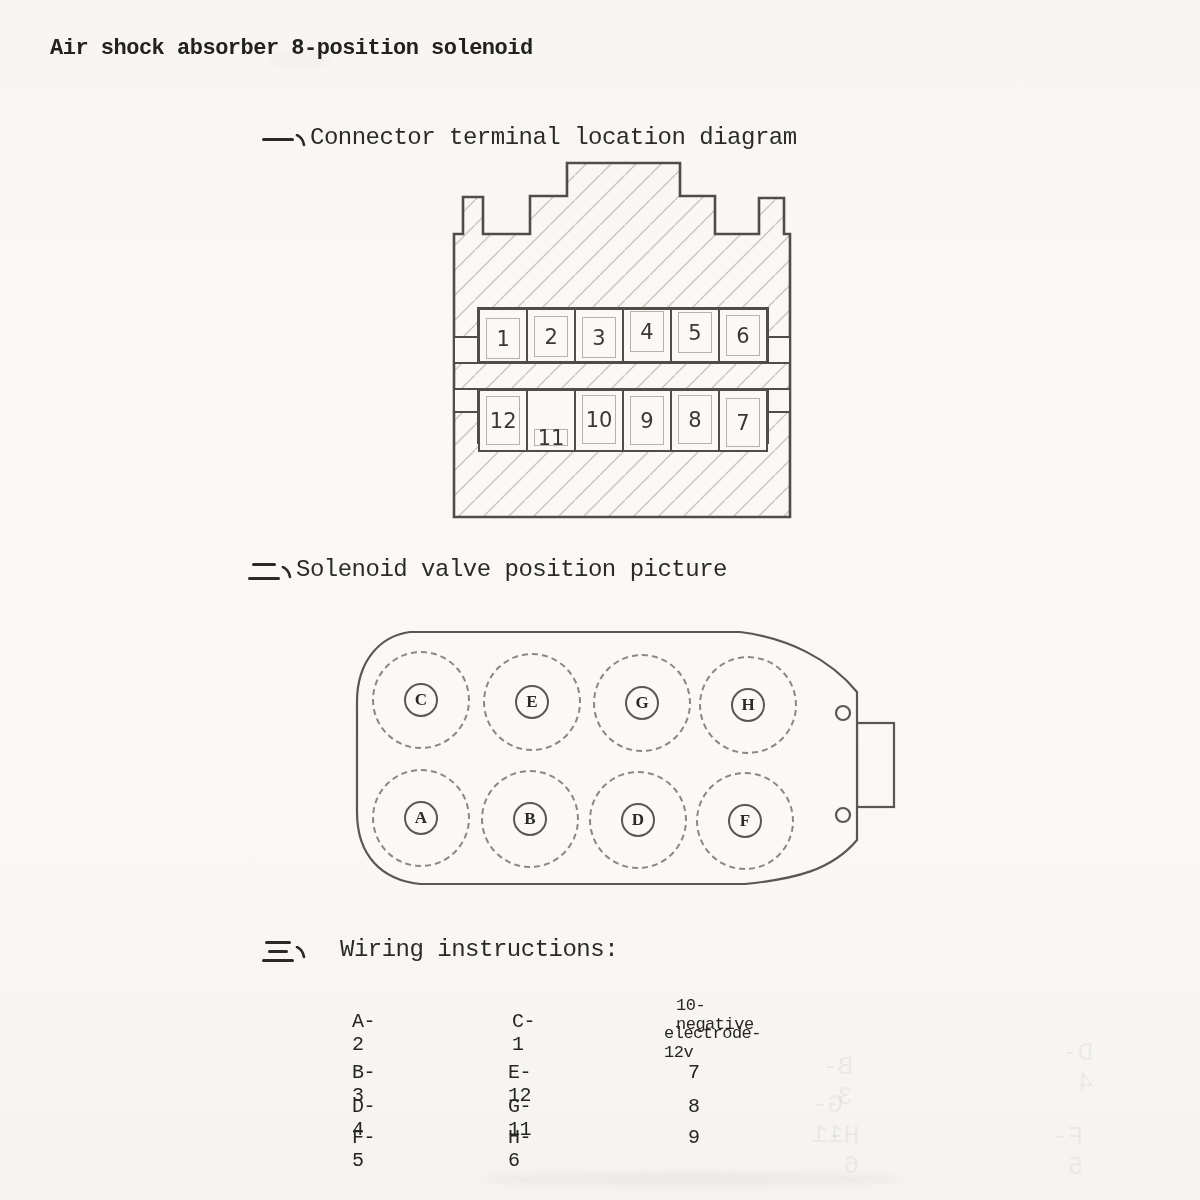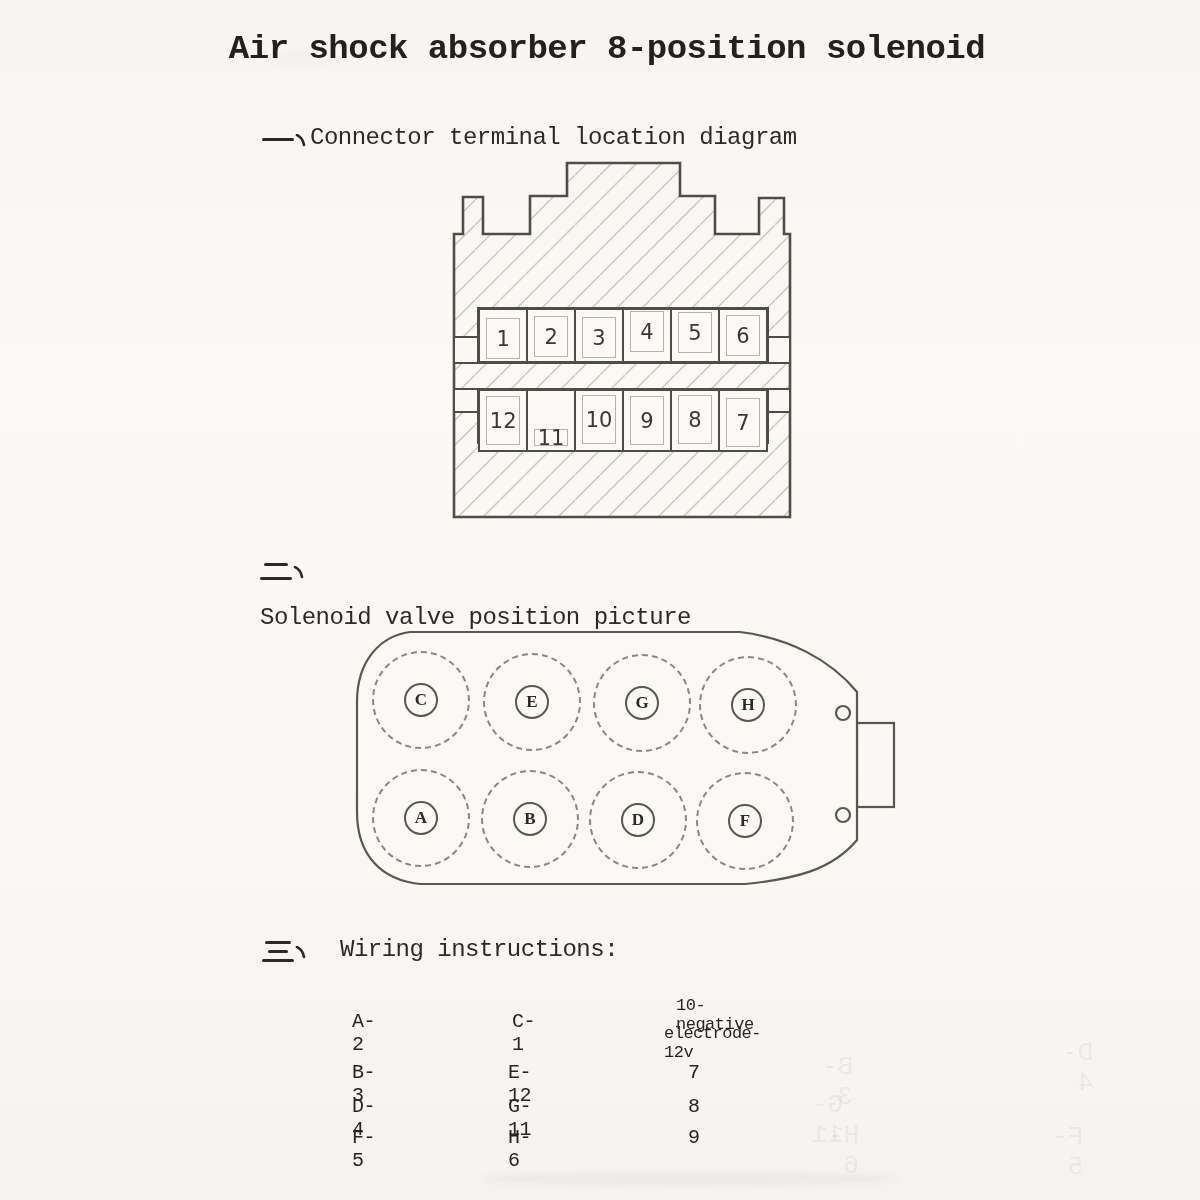--- a/index.html
+++ b/index.html
@@ -3,22 +3,22 @@
 <meta charset="utf-8">
 <style>
   html,body { margin:0; padding:0; }
   .page {
     position:relative; width:1200px; height:1200px; overflow:hidden;
     background:linear-gradient(180deg,#f6f5f2 0%,#faf9f6 30%,#f9f8f5 70%,#f4f3ef 100%);
     font-family:"Liberation Mono", monospace; color:#2b2a28;
   }
   .abs { position:absolute; }
   
-  .title { left:32px; top:28px; width:1150px; text-align:center;
-    font-size:34px; line-height:42px; font-weight:700; letter-spacing:-0.5px; color:#222120; }
+  .title { left:50px; top:28px; width:1150px; text-align:left;
+    font-size:22px; line-height:42px; font-weight:700; letter-spacing:-0.5px; color:#222120; }
   .heading { display:flex; align-items:flex-start; font-size:24px; letter-spacing:-0.5px;
     font-weight:400; color:#2b2a28; }
   .marker { position:relative; display:inline-block; width:48px; height:30px; flex:0 0 48px; }
   .marker .bar { position:absolute; height:3px; background:#2b2a28; border-radius:1.5px; }
   .marker svg { position:absolute; left:33px; top:10px; }
   
   .cellrow { position:absolute; display:flex; }
   .cell { flex:1 1 0; border:2.4px solid #504d48; background:#faf9f6; position:relative; }
   .cell + .cell { margin-left:-2.4px; }
   .cell .inner { position:absolute; left:6px; right:6px; top:5px; bottom:5px;
@@ -108,21 +108,21 @@
         <div class="inner" style="transform: translateY(0px);">9</div>
       </div>
       <div class="cell">
         <div class="inner" style="transform: translateY(-1px);">8</div>
       </div>
       <div class="cell">
         <div class="inner" style="transform: translateY(2px);">7</div>
       </div>
     </div>
 
-  <div class="abs heading" style="left:260px; top:556px;flex-direction:column;">
+  <div class="abs heading" style="left:248px; top:556px;">
     <span class="marker">
       <span class="bar" style="left:4px; top:7px; width:24px;"></span>
       <span class="bar" style="left:0; top:21px; width:32px;"></span>
       <svg width="13" height="14">
           <path d="M2 1 Q8 4 9 11" stroke="#2b2a28" stroke-width="2.6" fill="none" stroke-linecap="round"></path>
         </svg>
     </span>
     <span>Solenoid valve position picture</span>
   </div>
 

